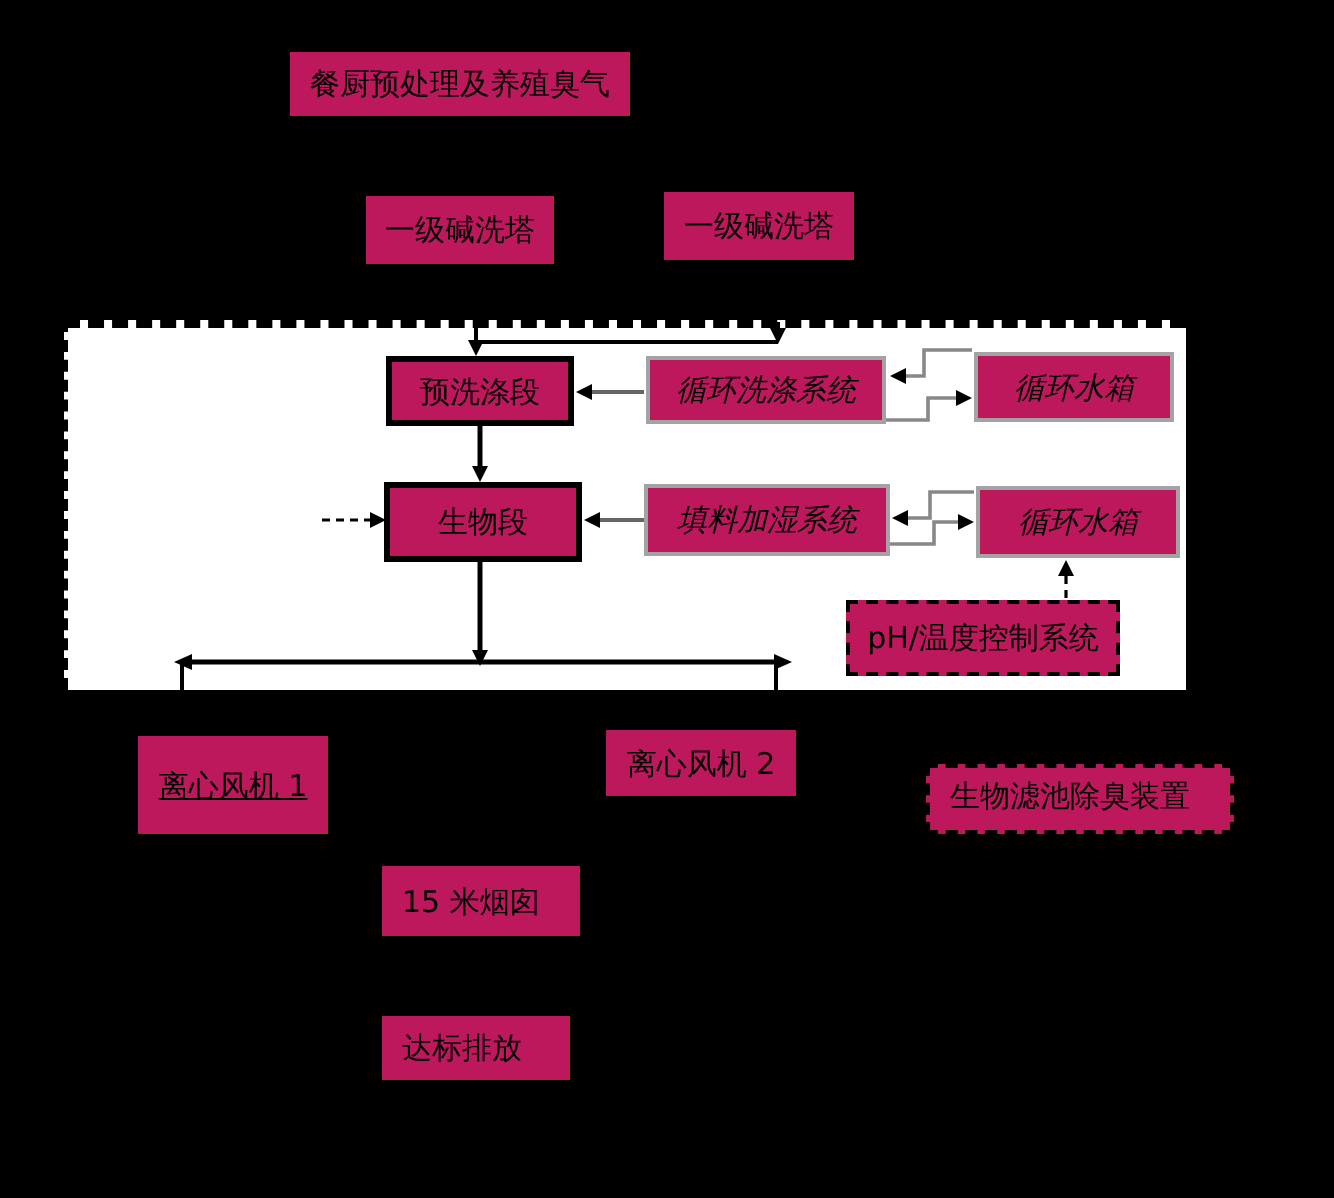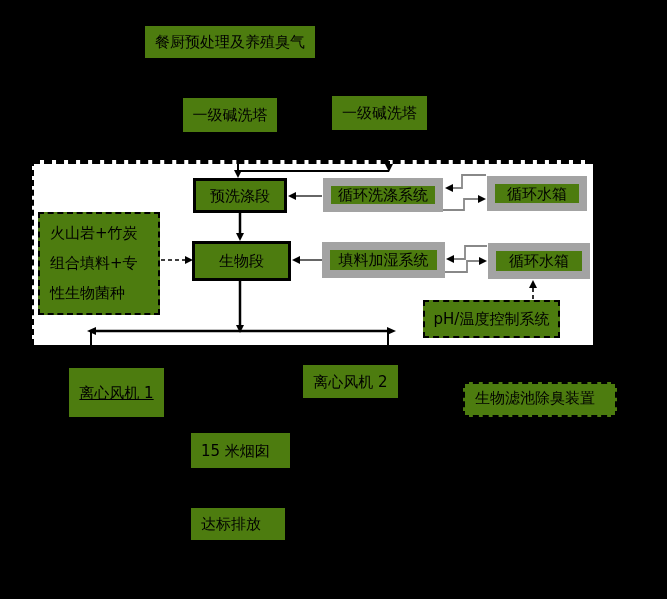--- a/index.html
+++ b/index.html
@@ -6,32 +6,32 @@
   #canvas{
     position:relative;
     width:667px;height:599px;
     background:#000;
     overflow:hidden;
     font-family:"DejaVu Sans","Liberation Sans",sans-serif;
   }
   .box{
     position:absolute;
     box-sizing:border-box;
-    background:#4d7c0f;
+    background:#be185d;
     color:#000;
     font-size:15px;
     display:flex;
     align-items:center;
     justify-content:center;
     white-space:nowrap;
     line-height:1.2;
   }
   .left-align{justify-content:flex-start;padding-left:10px;}
   .solid-thick{border:3px solid #000;}
-  .solid-thin{border:8px solid #a3a3a3;}
+  .solid-thin{border:2px solid #a3a3a3;font-style:italic;}
   .dashed-thin{border:2px dashed #000;}
   .wrap{
     white-space:normal;
     word-break:break-all;
     display:block;
     line-height:30px;
     padding:4px 10px;
     text-align:left;
   }
   #main-region{
@@ -60,21 +60,20 @@
   <div id="main-region"></div>
 
   <div class="box solid-thick" style="left:193px;top:178px;width:94px;height:35px;">预洗涤段</div>
   <div class="box solid-thin" style="left:323px;top:178px;width:120px;height:34px;">循环洗涤系统</div>
   <div class="box solid-thin" style="left:487px;top:176px;width:100px;height:35px;">循环水箱</div>
 
   <div class="box solid-thick" style="left:192px;top:241px;width:99px;height:40px;">生物段</div>
   <div class="box solid-thin" style="left:322px;top:242px;width:123px;height:36px;">填料加湿系统</div>
   <div class="box solid-thin" style="left:488px;top:243px;width:102px;height:36px;">循环水箱</div>
 
-  <div class="box dashed-thin wrap" style="left:38px;top:212px;width:122px;height:103px;">火山岩+竹炭组合填料+专性生物菌种</div>
 
   <div class="box dashed-thin" style="left:423px;top:300px;width:137px;height:38px;">pH/温度控制系统</div>
 
   <div class="box" style="left:69px;top:368px;width:95px;height:49px;text-decoration:underline;">离心风机 1</div>
   <div class="box" style="left:303px;top:365px;width:95px;height:33px;">离心风机 2</div>
 
   <div class="box dashed-thin left-align" style="left:463px;top:382px;width:154px;height:35px;font-family:Liberation Mono, monospace;">生物滤池除臭装置</div>
 
   <div class="box left-align" style="left:191px;top:433px;width:99px;height:35px;">15 米烟囱</div>
   <div class="box left-align" style="left:191px;top:508px;width:94px;height:32px;">达标排放</div>

